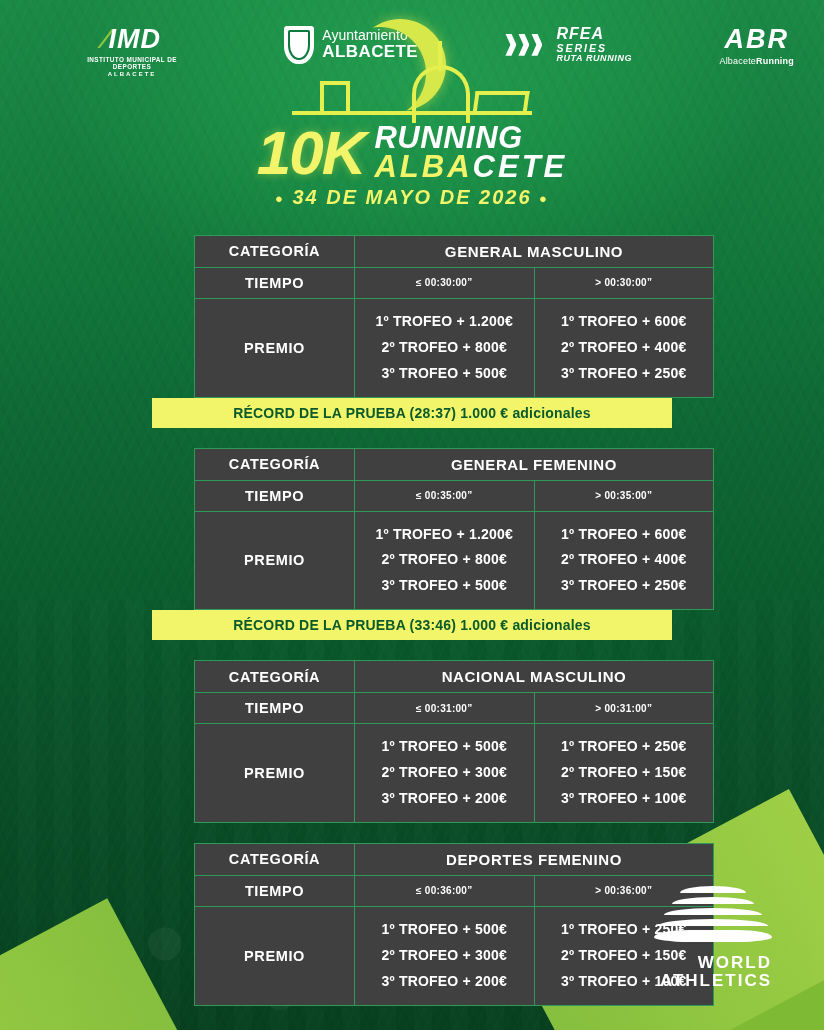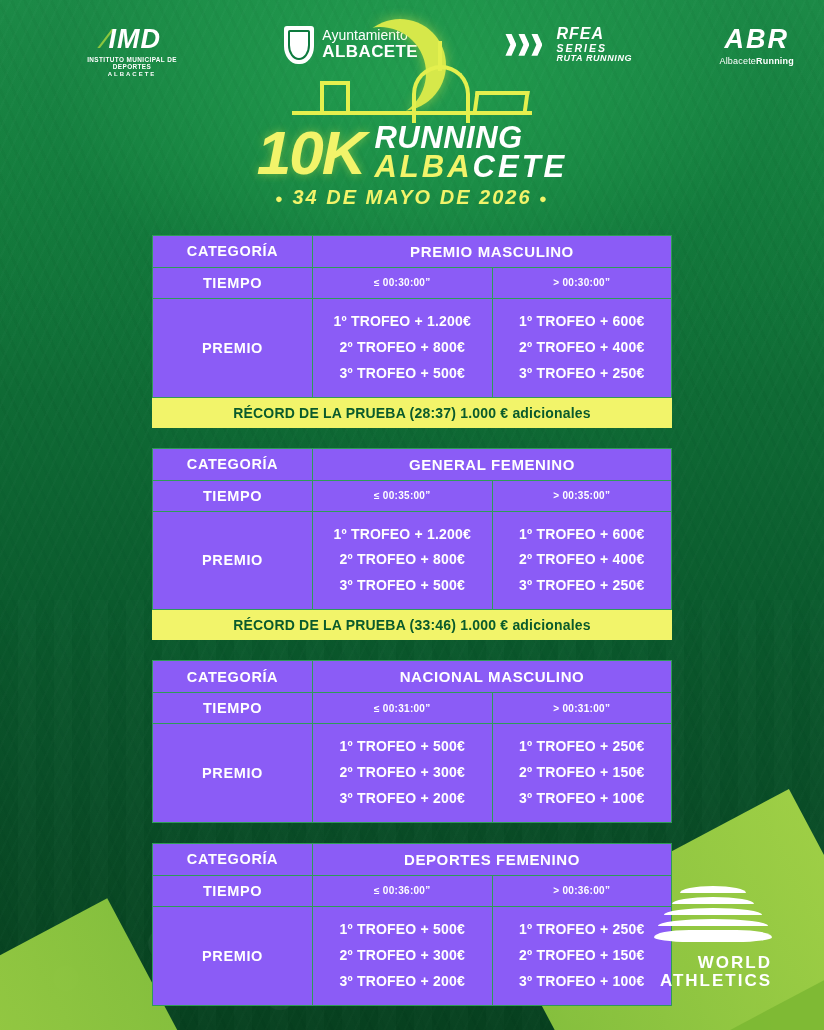--- a/index.html
+++ b/index.html
@@ -229,23 +229,24 @@
   .tables {
     position: relative;
     z-index: 5;
     width: 520px;
     margin: 26px auto 0 auto;
   }
   .prize-block { margin-bottom: 20px; }
   .ptable {
     width: 100%;
     border-collapse: collapse;
-    background: #8b5cf6;
+    background: #404040;
     border: 1px solid #2f9a58;
     table-layout: fixed;
+    margin-left: 42px;
   }
   .ptable td {
     border: 1px solid #2f9a58;
     color: #fff;
     text-align: center;
     vertical-align: middle;
   }
   .lbl {
     width: 160px;
     font-size: 14.5px;
@@ -389,21 +390,21 @@
   </div>
 </div>
 
 <div class="tables">
 
   <div class="prize-block">
     <table class="ptable">
       <tbody>
           <tr>
         <td class="lbl">CATEGORÍA</td>
-        <td class="cat-title" colspan="2">PREMIO MASCULINO</td>
+        <td class="cat-title" colspan="2">GENERAL MASCULINO</td>
       </tr>
       <tr>
         <td class="lbl">TIEMPO</td>
         <td class="time-cell">≤ 00:30:00”</td>
         <td class="time-cell">&gt; 00:30:00”</td>
       </tr>
       <tr>
         <td class="lbl">PREMIO</td>
         <td class="prize-cell">
           <div>1º TROFEO + 1.200€</div>

